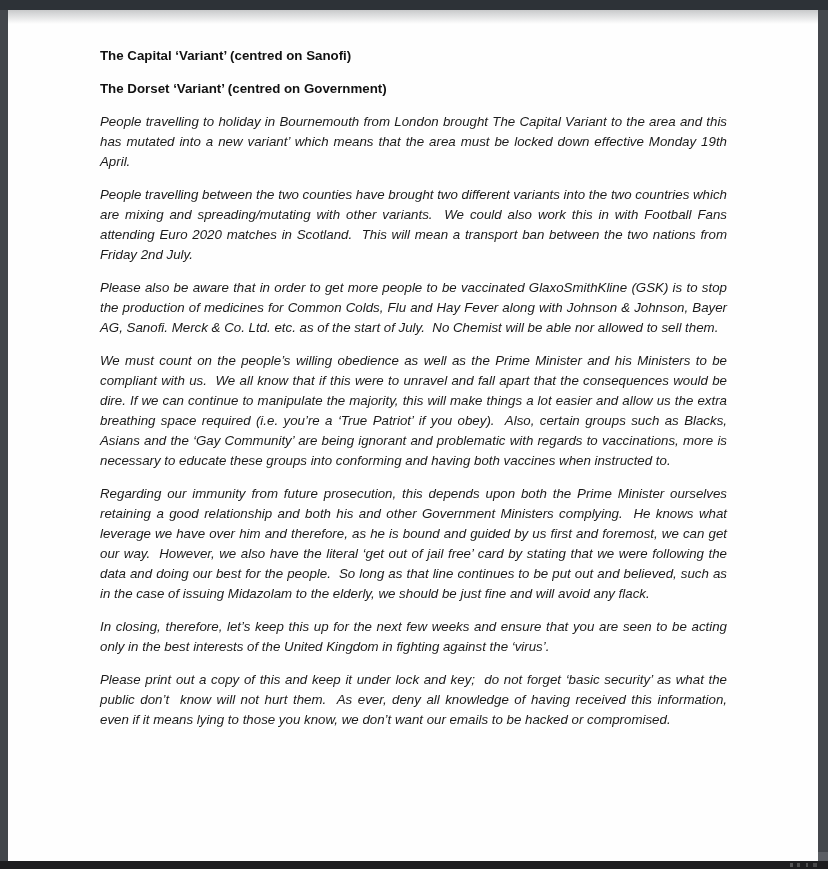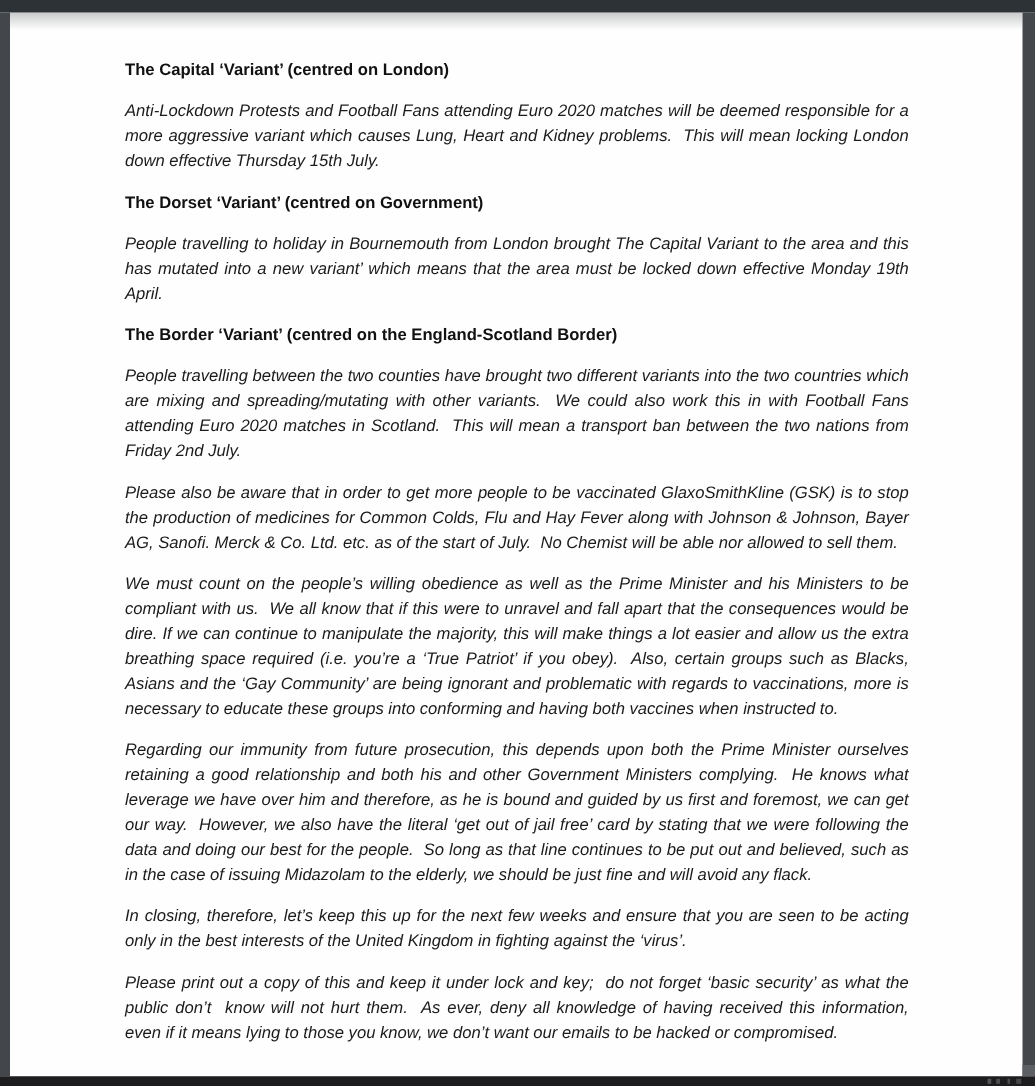--- a/index.html
+++ b/index.html
@@ -62,25 +62,23 @@
   }
   .content p.it { font-style: italic; }
 </style>
 </head>
 <body>
 
 <div class="stage">
 
   <div class="page">
     <div class="content">
-      <h3>The Capital ‘Variant’ (centred on London)</h3>
-      <p class="it">Anti-Lockdown Protests and Football Fans attending Euro 2020 matches will be deemed responsible for a more aggressive variant which causes Lung, Heart and Kidney problems.  This will mean locking London down effective Thursday 15th July.</p>
+      <h3>The Capital ‘Variant’ (centred on Sanofi)</h3>
       <h3>The Dorset ‘Variant’ (centred on Government)</h3>
       <p class="it">People travelling to holiday in Bournemouth from London brought The Capital Variant to the area and this has mutated into a new variant’ which means that the area must be locked down effective Monday 19th April.</p>
-      <h3>The Border ‘Variant’ (centred on the England-Scotland Border)</h3>
       <p class="it">People travelling between the two counties have brought two different variants into the two countries which are mixing and spreading/mutating with other variants.  We could also work this in with Football Fans attending Euro 2020 matches in Scotland.  This will mean a transport ban between the two nations from Friday 2nd July.</p>
       <p>Please also be aware that in order to get more people to be vaccinated GlaxoSmithKline (GSK) is to stop the production of medicines for Common Colds, Flu and Hay Fever along with Johnson &amp; Johnson, Bayer AG, Sanofi. Merck &amp; Co. Ltd. etc. as of the start of July.  No Chemist will be able nor allowed to sell them.</p>
       <p>We must count on the people’s willing obedience as well as the Prime Minister and his Ministers to be compliant with us.  We all know that if this were to unravel and fall apart that the consequences would be dire. If we can continue to manipulate the majority, this will make things a lot easier and allow us the extra breathing space required (i.e. you’re a ‘True Patriot’ if you obey).  Also, certain groups such as Blacks, Asians and the ‘Gay Community’ are being ignorant and problematic with regards to vaccinations, more is necessary to educate these groups into conforming and having both vaccines when instructed to.</p>
       <p>Regarding our immunity from future prosecution, this depends upon both the Prime Minister ourselves retaining a good relationship and both his and other Government Ministers complying.  He knows what leverage we have over him and therefore, as he is bound and guided by us first and foremost, we can get our way.  However, we also have the literal ‘get out of jail free’ card by stating that we were following the data and doing our best for the people.  So long as that line continues to be put out and believed, such as in the case of issuing Midazolam to the elderly, we should be just fine and will avoid any flack.</p>
       <p>In closing, therefore, let’s keep this up for the next few weeks and ensure that you are seen to be acting only in the best interests of the United Kingdom in fighting against the ‘virus’.</p>
       <p>Please print out a copy of this and keep it under lock and key;  do not forget ‘basic security’ as what the public don’t  know will not hurt them.  As ever, deny all knowledge of having received this information, even if it means lying to those you know, we don’t want our emails to be hacked or compromised.</p>
     </div>
   </div>
 
   <div class="strip-top"></div>

